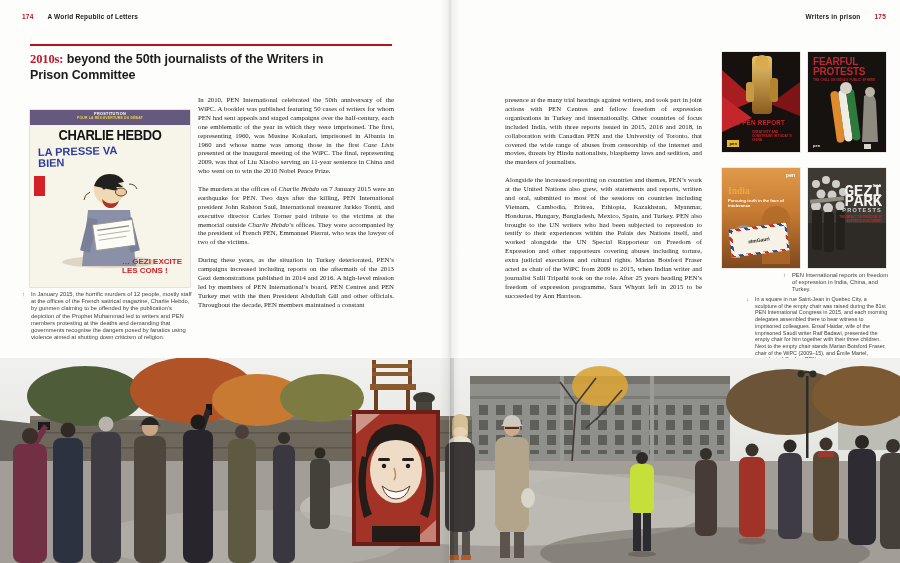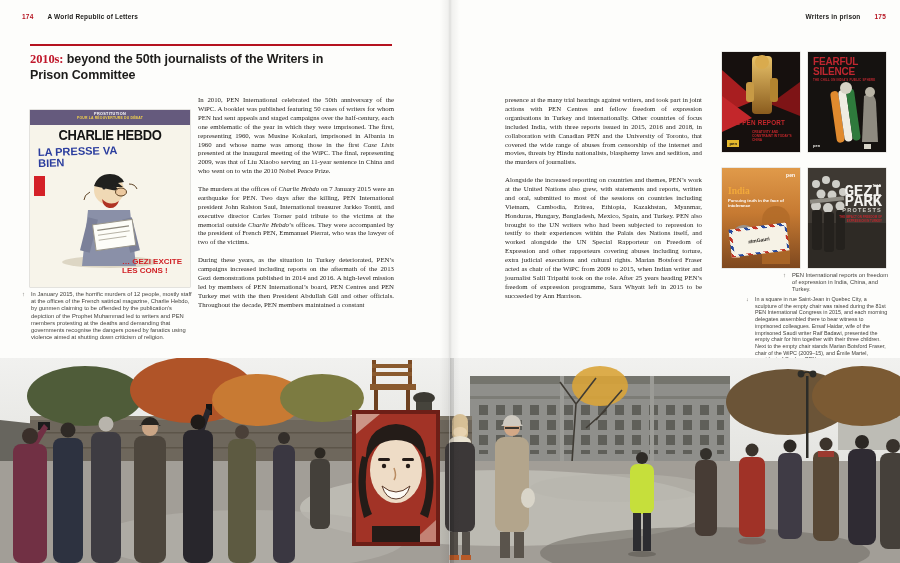--- a/index.html
+++ b/index.html
@@ -174,21 +174,21 @@
         <g transform="rotate(-8 36 68)">
           <rect x="26" y="38" width="8" height="52" rx="4" fill="#e08a2e"></rect>
           <rect x="34" y="38" width="8" height="52" rx="4" fill="#efece2"></rect>
           <rect x="42" y="38" width="8" height="52" rx="4" fill="#2e7a3c"></rect>
         </g>
         <circle cx="38" cy="36" r="6" fill="#d8d3c6"></circle>
         <path d="M56,44 q10,-6 12,6 l2,40 l-16,0 z" fill="#8e8a80"></path>
         <circle cx="62" cy="40" r="5" fill="#b9b4a6"></circle>
         <rect x="56" y="92" width="7" height="5" fill="#d8d4c8"></rect>
       </svg>
-      <div class="c2-title">FEARFUL SILENCE</div>
+      <div class="c2-title">FEARFUL PROTESTS</div>
       <div class="c2-sub">THE CHILL ON INDIA’S PUBLIC SPHERE</div>
       <div class="c2-logo">pen</div>
     </div>
 
     <div class="cover cover-india">
       <svg width="78" height="100" viewBox="0 0 78 100">
         <path d="M40,96 l0,-44 a14,14 0 0 1 28,0 l0,44 z" fill="#b06a28" opacity="0.8"></path>
         <circle cx="22" cy="74" r="12" fill="#caa583"></circle>
         <path d="M10,70 a12,12 0 0 1 24,-2 q-4,-8 -12,-8 q-9,0 -12,10 z" fill="#9a938b"></path>
         <path d="M12,78 q-4,6 -2,12 l8,0 q-2,-7 0,-10 z" fill="#caa583"></path>

